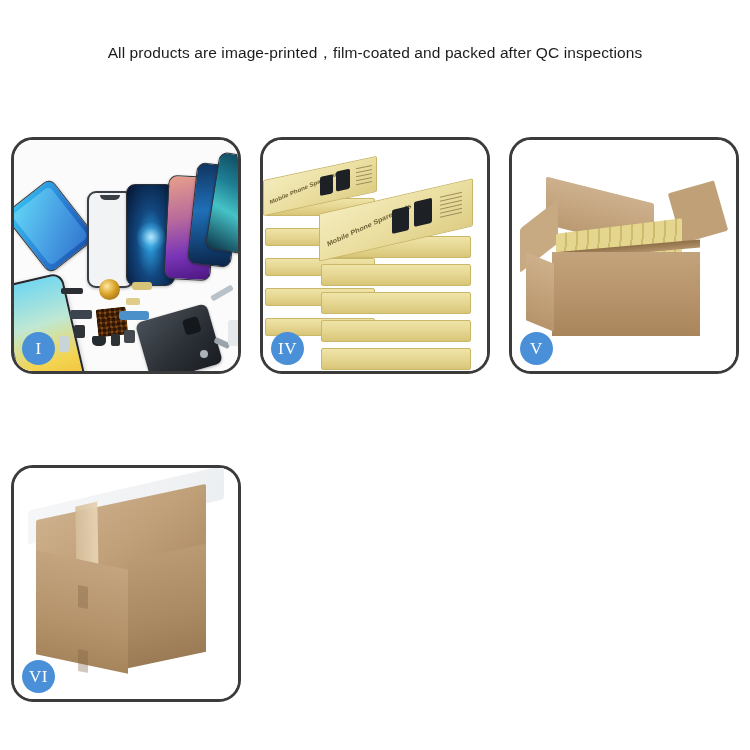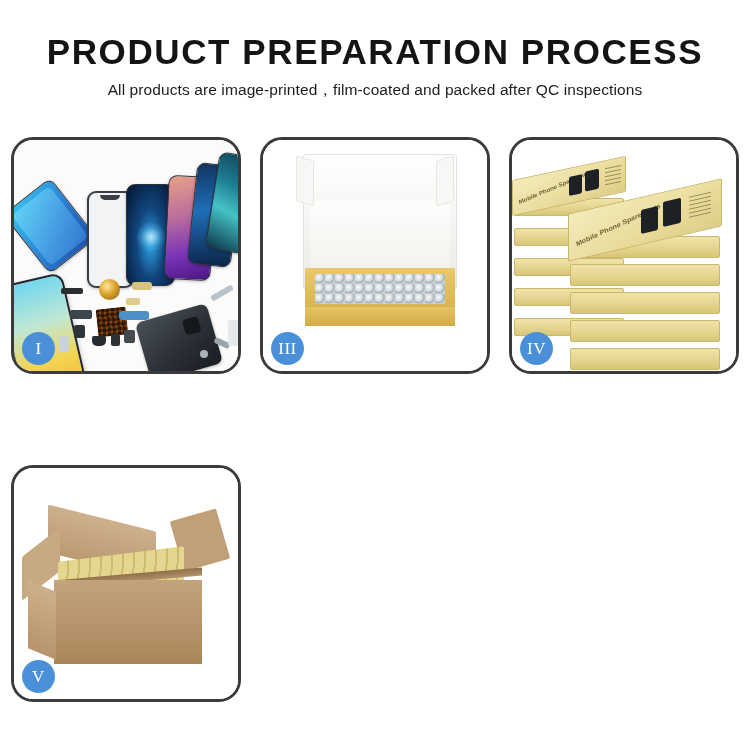--- a/index.html
+++ b/index.html
@@ -349,21 +349,20 @@
     position:absolute; left:14px; top:20px; width:196px; height:34px;
     background: linear-gradient(120deg, rgba(245,246,247,.95), rgba(228,232,235,.7));
     transform: skewY(-13deg);
     border-radius:3px;
   }
 </style>
 </head>
 <body>
 
 <div class="header">
-  <div class="title">PRODUCT PREPARATION PROCESS</div>
   <div class="subtitle">All products are image-printed，film-coated and packed after QC inspections</div>
 </div>
 
 <div class="grid">
 
   <div class="panel">
     <div class="panel-stage scene-parts">
       <div class="fan-phone fp1"></div>
       <div class="fan-phone fp2"></div>
       <div class="fan-phone fp3"></div>
@@ -386,32 +385,20 @@
       <div class="part pj"></div>
       <div class="part pk"></div>
       <div class="part pl"></div>
       <div class="part pm"></div>
       <div class="part pn"></div>
     </div>
     <div class="badge">I</div>
   </div>
 
 
-  <div class="panel">
-    <div class="panel-stage scene-mailer">
-      <div class="mailer-lid"></div>
-      <div class="mailer-lid-flapL"></div>
-      <div class="mailer-lid-flapR"></div>
-      <div class="mailer-tray">
-        <div class="mailer-tray-inner"></div>
-        <div class="mailer-tray-front"></div>
-      </div>
-    </div>
-    <div class="badge">III</div>
-  </div>
 
   <div class="panel">
     <div class="panel-stage scene-stack">
 
       <div class="sbox" style="left:2px;  top:58px;  width:108px; height:16px;"></div>
       <div class="sbox" style="left:2px;  top:88px;  width:108px; height:16px;"></div>
       <div class="sbox" style="left:2px;  top:118px; width:108px; height:16px;"></div>
       <div class="sbox" style="left:2px;  top:148px; width:108px; height:16px;"></div>
       <div class="sbox" style="left:2px;  top:178px; width:108px; height:16px;"></div>
 
@@ -459,14 +446,26 @@
       <div class="oc-flapR"></div>
       <div class="oc-flapL"></div>
       <div class="oc-inner"></div>
       <div class="oc-rim"></div>
       <div class="oc-body"></div>
       <div class="oc-left"></div>
     </div>
     <div class="badge">V</div>
   </div>
 
+  <div class="panel">
+    <div class="panel-stage scene-sealed">
+      <div class="sc-wrap"></div>
+      <div class="sc-top"></div>
+      <div class="sc-tape"></div>
+      <div class="sc-front"></div>
+      <div class="sc-side"></div>
+      <div class="sc-seam" style="left:64px; top:118px; height:22px; transform:skewY(12deg);"></div>
+      <div class="sc-seam" style="left:64px; top:182px; height:22px; transform:skewY(12deg);"></div>
+    </div>
+    <div class="badge">VI</div>
+  </div>
 
 </div>
 
 </body></html>

